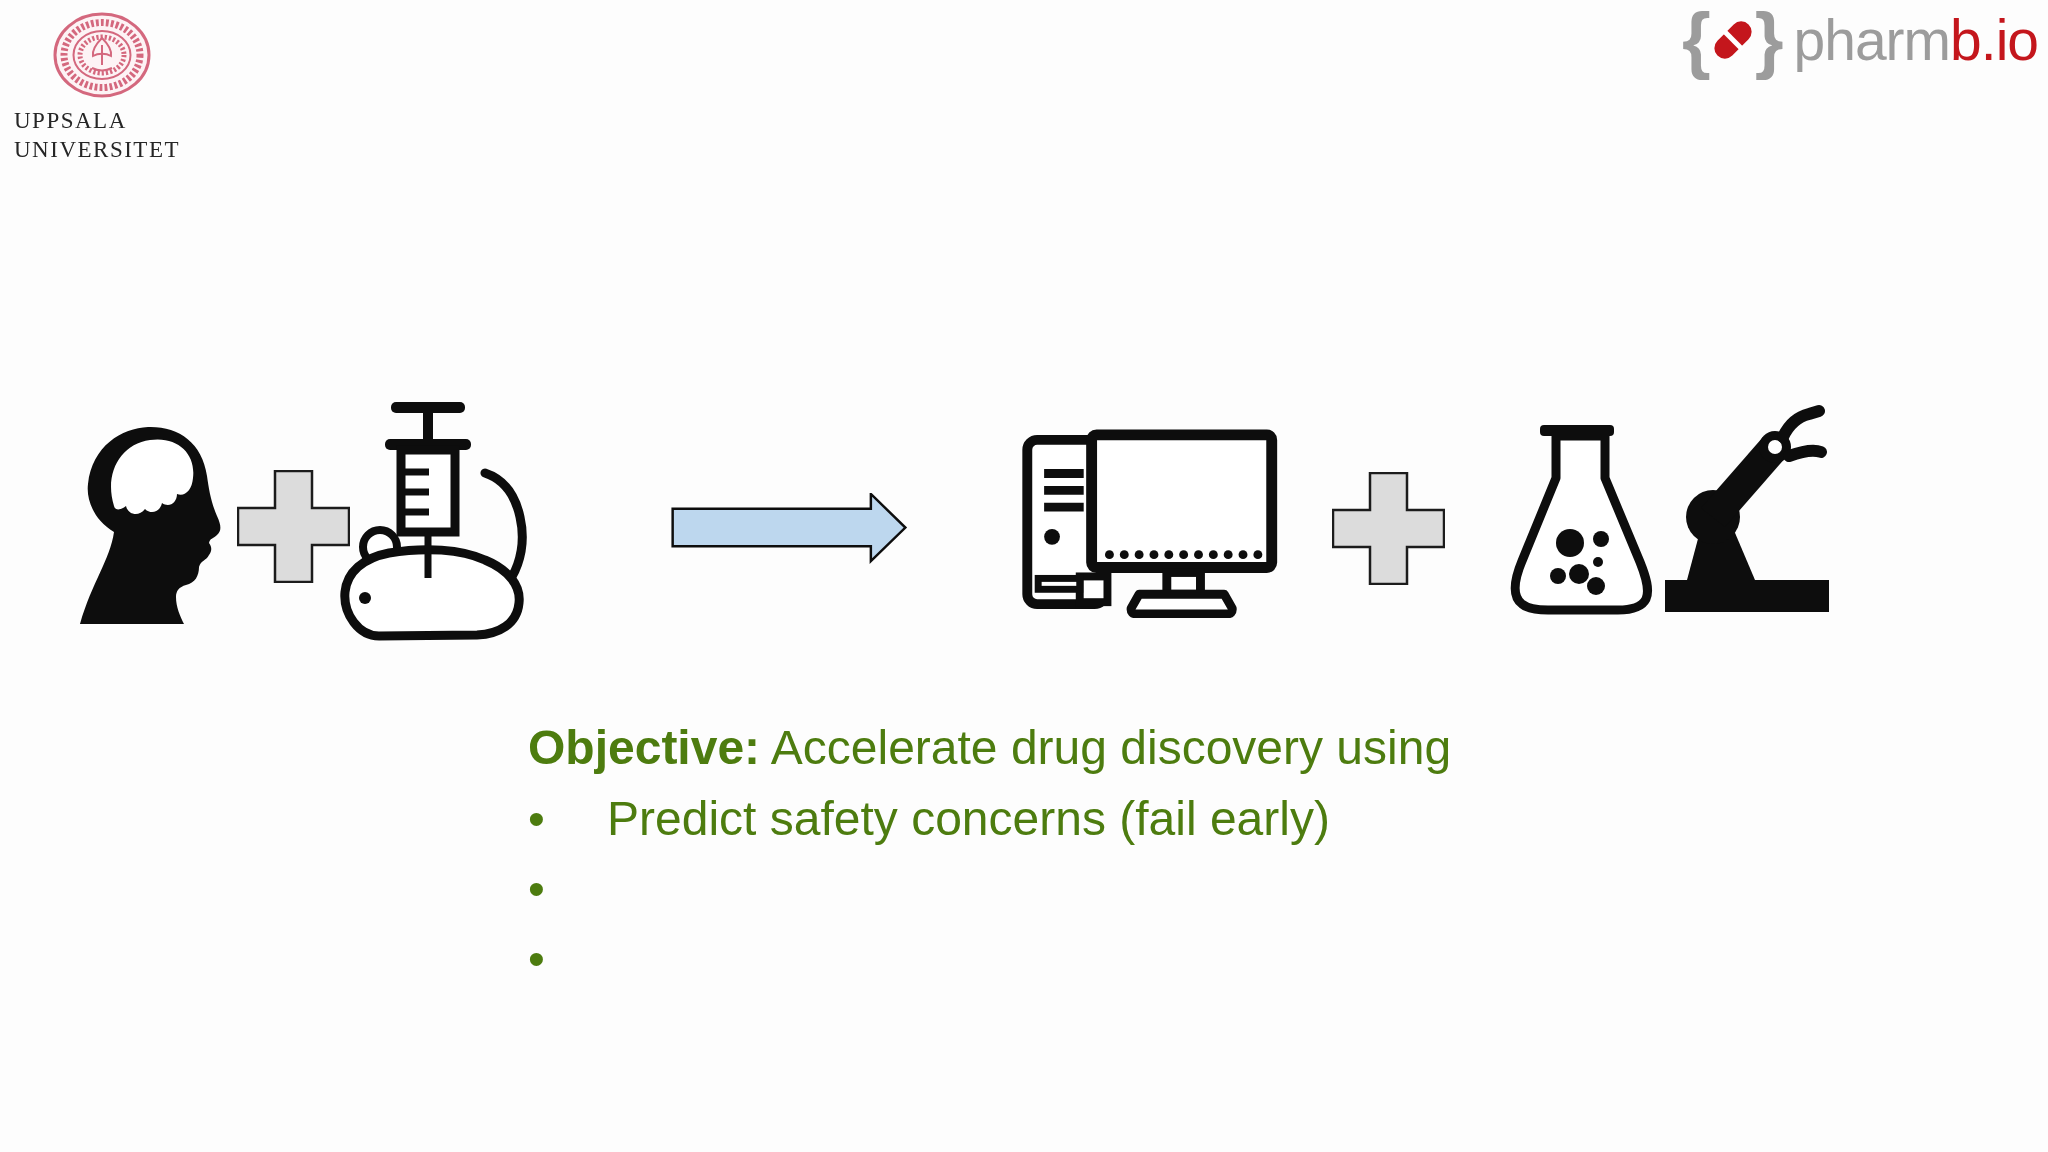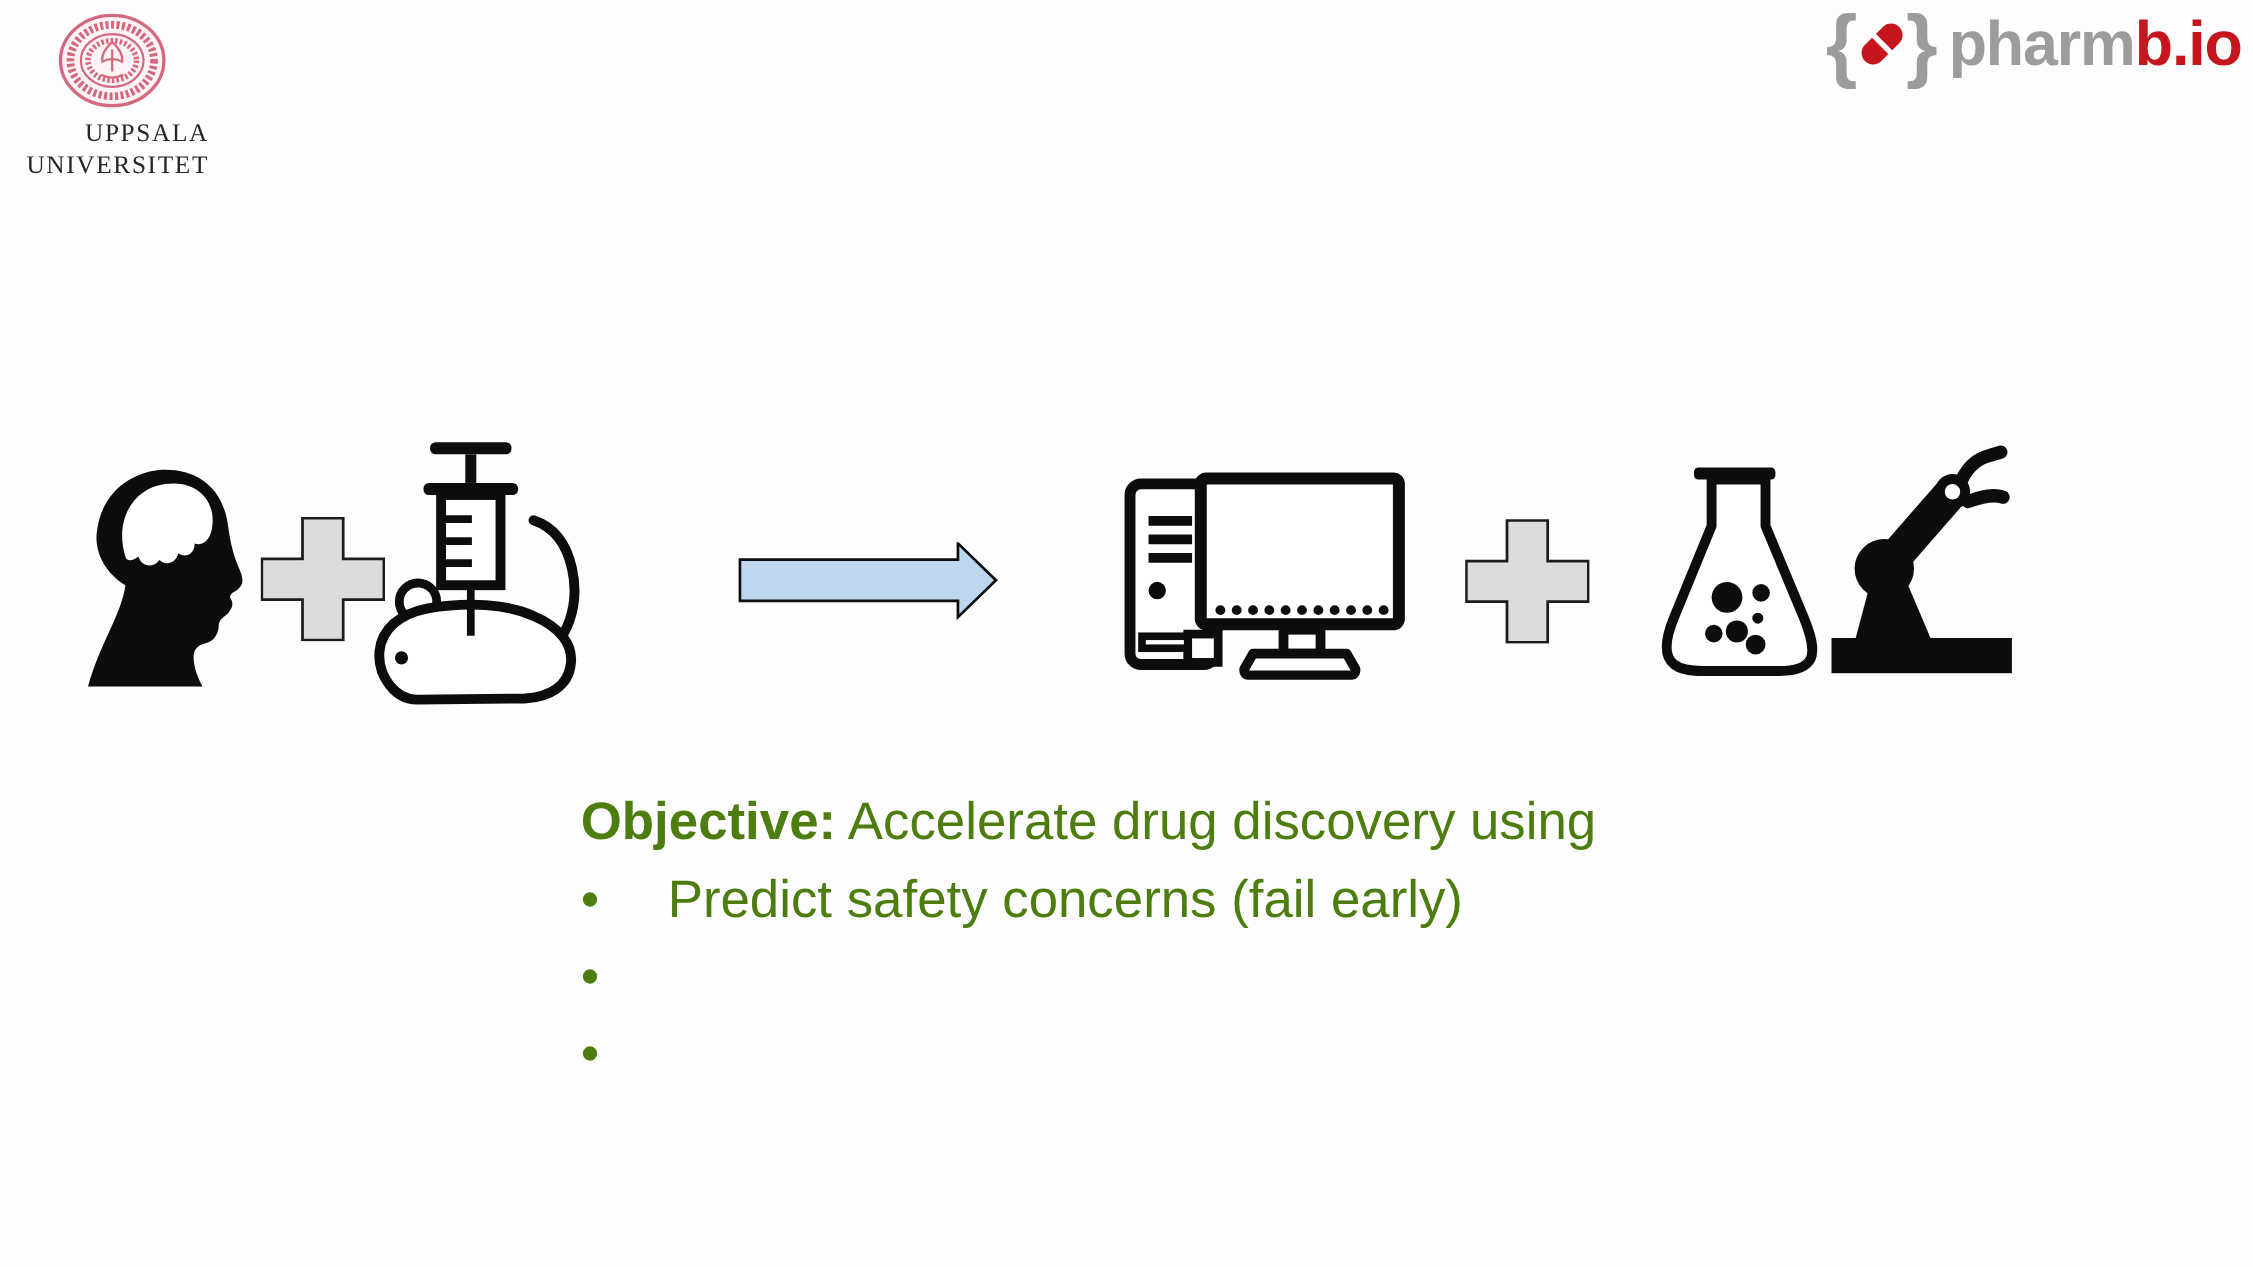--- a/index.html
+++ b/index.html
@@ -1,30 +1,30 @@
 <!DOCTYPE html>
 <html><head>
 <meta charset="utf-8">
 <style>
   html,body{margin:0;padding:0;background:#ffffff;}
   .slide{
     position:relative;width:2048px;height:1152px;background:#fdfdfd;overflow:hidden;
     font-family:"Liberation Sans",sans-serif;color:#111;
   }
   
-  .uu-logo{position:absolute;left:14px;top:12px;width:176px;text-align:right;}
+  .uu-logo{position:absolute;left:14px;top:12px;width:176px;text-align:left;}
   .uu-seal{display:block;margin:0 auto;}
   .uu-word{font-family:"Liberation Serif",serif;font-size:23px;line-height:29px;
            letter-spacing:1.5px;color:#262626;white-space:nowrap;}
   .uu-word.first{margin-top:8px;}
   
   .pb-logo{position:absolute;top:4px;right:10px;height:72px;display:flex;align-items:center;}
   .pb-brace{font-size:74px;font-weight:bold;color:#9c9c9c;line-height:70px;}
   .pb-pill{margin:0 -4px;}
-  .pb-name{margin-left:10px;font-size:57px;font-weight:bold;letter-spacing:-1px;line-height:70px;}
+  .pb-name{margin-left:10px;font-size:57px;font-weight:normal;letter-spacing:-1px;line-height:70px;}
   .pb-gray{color:#9c9c9c;}
   .pb-red{color:#c4161c;}
   
   .icon{position:absolute;}
   
   .objective{position:absolute;left:528px;top:712px;width:1140px;font-size:48px;color:#4d7c0f;}
   .obj-line{line-height:72px;white-space:nowrap;}
   .obj-bold{font-weight:bold;}
   .bullets{margin:0;padding:0;list-style:none;}
   .bullet-row{display:flex;line-height:70px;white-space:nowrap;}

